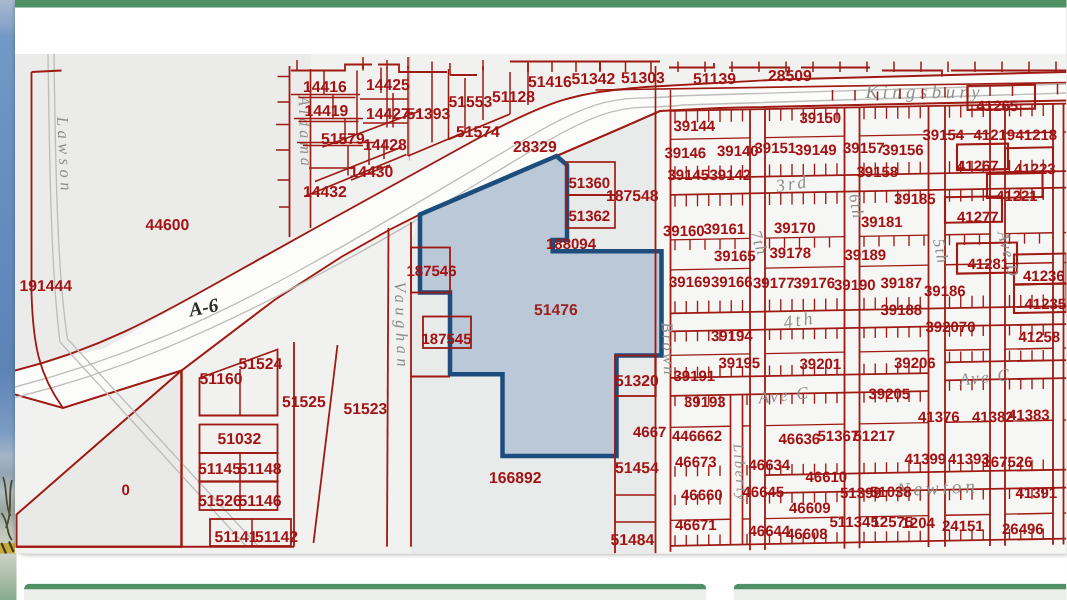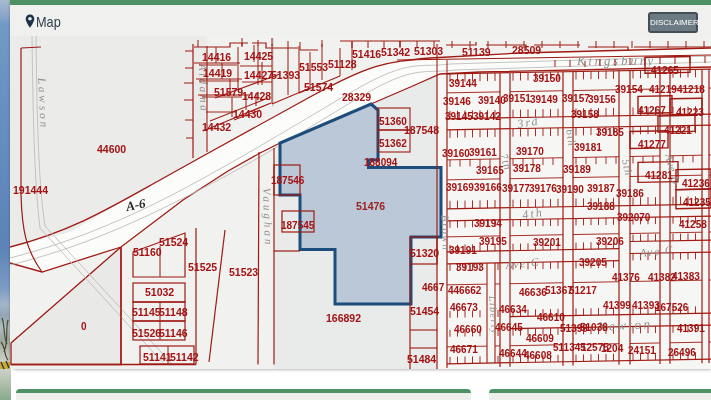--- a/index.html
+++ b/index.html
@@ -24,30 +24,20 @@
 <rect x="0" y="362" width="11" height="7" fill="#c8a93c"></rect>
 <path d="M1,362 l3,7 M6,361 l3,7" stroke="#3c3a22" stroke-width="1.4"></path>
 </g>
     </svg>
 </div>
 
 <div id="card">
 
 <div id="topbar"></div>
 
-<div id="header">
-
-<svg id="pin" width="10" height="15" viewBox="0 0 12 18">
-        <path d="M6,0.5 C3,0.5 0.8,2.8 0.8,5.7 C0.8,9.6 6,16.5 6,16.5 C6,16.5 11.2,9.6 11.2,5.7 C11.2,2.8 9,0.5 6,0.5 Z M6,7.8 C4.8,7.8 3.9,6.8 3.9,5.7 C3.9,4.6 4.8,3.6 6,3.6 C7.2,3.6 8.1,4.6 8.1,5.7 C8.1,6.8 7.2,7.8 6,7.8 Z" fill="#1e3349"></path>
-      </svg>
-
-<div id="maptitle" style="left:26px">Map</div>
-
-<div id="disc">DISCLAIMER</div>
-</div>
 
 <div id="mapwrap">
 <svg width="701" height="333" viewBox="0 0 701 333">
         <g transform="translate(-10,-36)">
 <rect x="10" y="36" width="701" height="333" fill="#f1f1ef"></rect>
 
 <polygon points="10,36 207,36 207,160 121,247 42,272 10,263" fill="#ebebea" stroke="none" stroke-width="1.0"></polygon>
 
 <rect x="437" y="66" width="274" height="303" fill="#f6f6f4"></rect>
 

